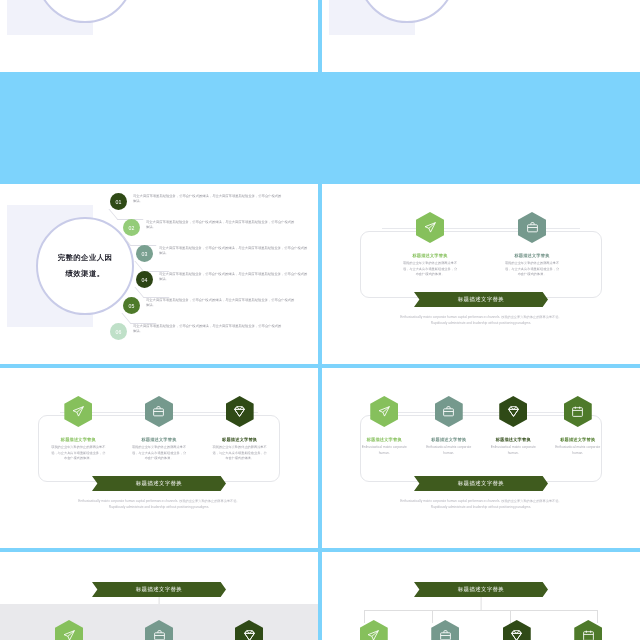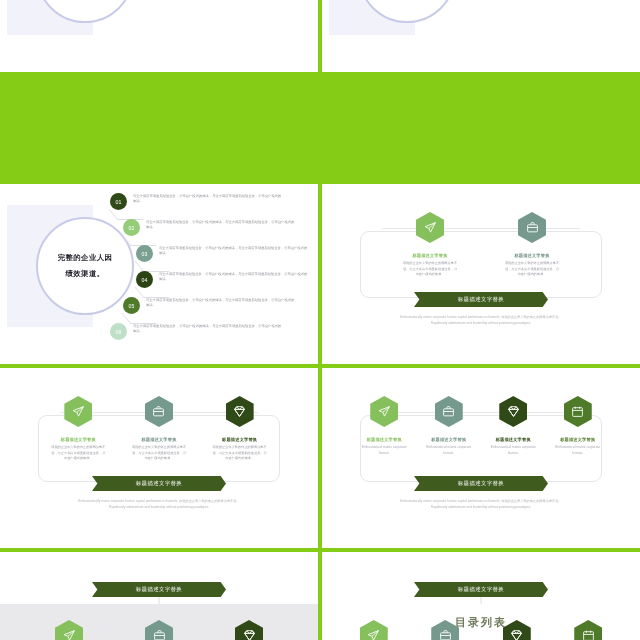--- a/index.html
+++ b/index.html
@@ -5,21 +5,21 @@
   * { box-sizing: border-box; margin: 0; padding: 0; }
   html, body {
     width: 640px; height: 640px;
     background: #e9e9ec;
     font-family: "Liberation Sans", "DejaVu Sans", sans-serif;
     overflow: hidden;
   }
   .sheet {
     width: 640px; height: 640px;
     position: relative;
-    background: #84cc16;
+    background: #7dd3fc;
   }
   .grid {
     position: absolute; inset: 0;
     display: grid;
     grid-template-columns: 318px 318px;
     grid-auto-rows: 180px;
     column-gap: 4px;
     row-gap: 4px;
     padding-left: 0px;
   }
@@ -528,16 +528,13 @@
               </svg>
           </div>
 
         </div>
       </div>
     </div>
 
   </div>
 
   <div class="caption-left"></div>
-  <div class="caption">
-    <div class="ctext">目录列表</div>
-  </div>
 </div>
 
 </body></html>

